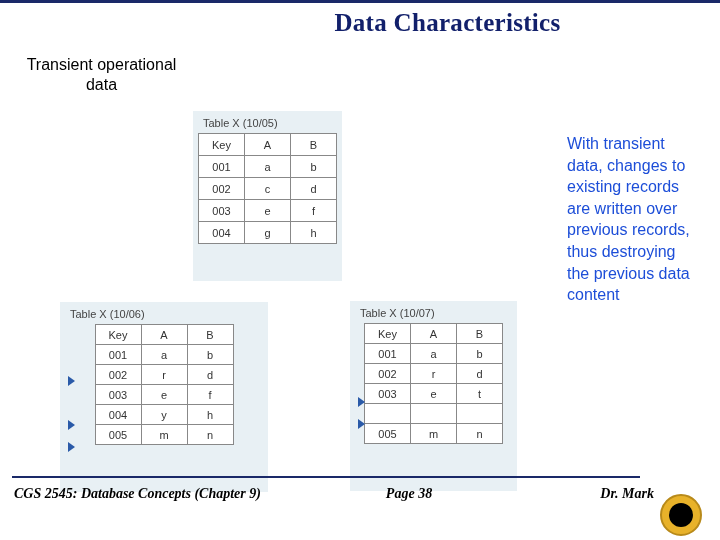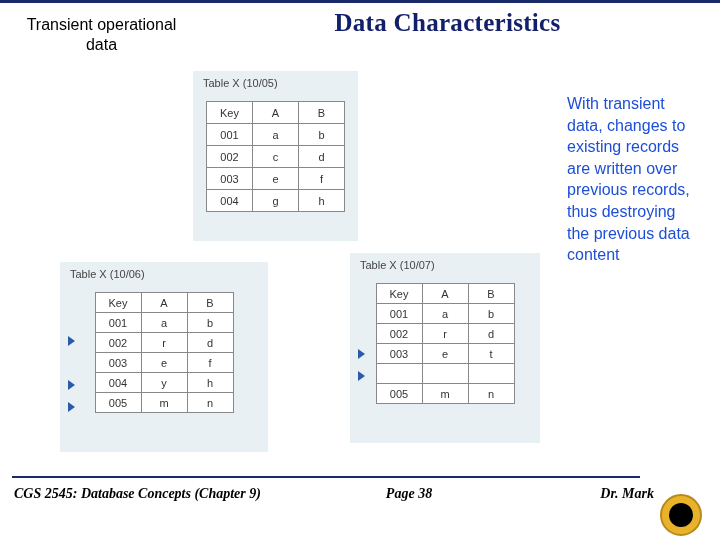--- a/index.html
+++ b/index.html
@@ -18,20 +18,21 @@
     padding: 6px 14px 2px 14px;
   }
   .header-left {
     flex: 0 0 175px;
     font-family: Arial, sans-serif;
     font-size: 16px;
     color: #000;
     text-align: center;
     line-height: 1.25;
     padding-top: 6px;
+    margin-top: 40px;
   }
   .header-right { flex: 1; }
   .main-title {
     font-family: Georgia, serif;
     font-size: 25px;
     font-weight: bold;
     color: #12206b;
     text-align: center;
     letter-spacing: 0.3px;
   }
@@ -55,32 +56,32 @@
     width: 135px;
     font-family: Arial, sans-serif;
     font-size: 16px;
     color: #1d4ed8;
     line-height: 1.35;
   }
   .table-panel {
     position: absolute;
     background: #e8f0f4;
   }
-  .table-panel.t1 { left: 193px; top: 14px; width: 165px; height: 170px; }
+  .table-panel.t1 { left: 193px; top: 14px; width: 149px; height: 170px; }
   .table-panel.t2 { left: 60px;  top: 205px; width: 208px; height: 190px; }
-  .table-panel.t3 { left: 350px; top: 196px; width: 190px; height: 190px; }
+  .table-panel.t3 { left: 350px; top: 204px; width: 167px; height: 190px; }
   .tbl-caption {
     font-family: Arial, sans-serif;
     font-size: 11px;
     color: #444;
     padding: 6px 0 4px 10px;
   }
   table.data {
     border-collapse: collapse;
-    margin: 8px auto;
+    margin: 0 auto;
     background: #fff;
     font-family: Arial, sans-serif;
     font-size: 11px;
     color: #333;
   }
   table.data th, table.data td {
     border: 1px solid #888;
     text-align: center;
     padding: 3px 0;
   }

